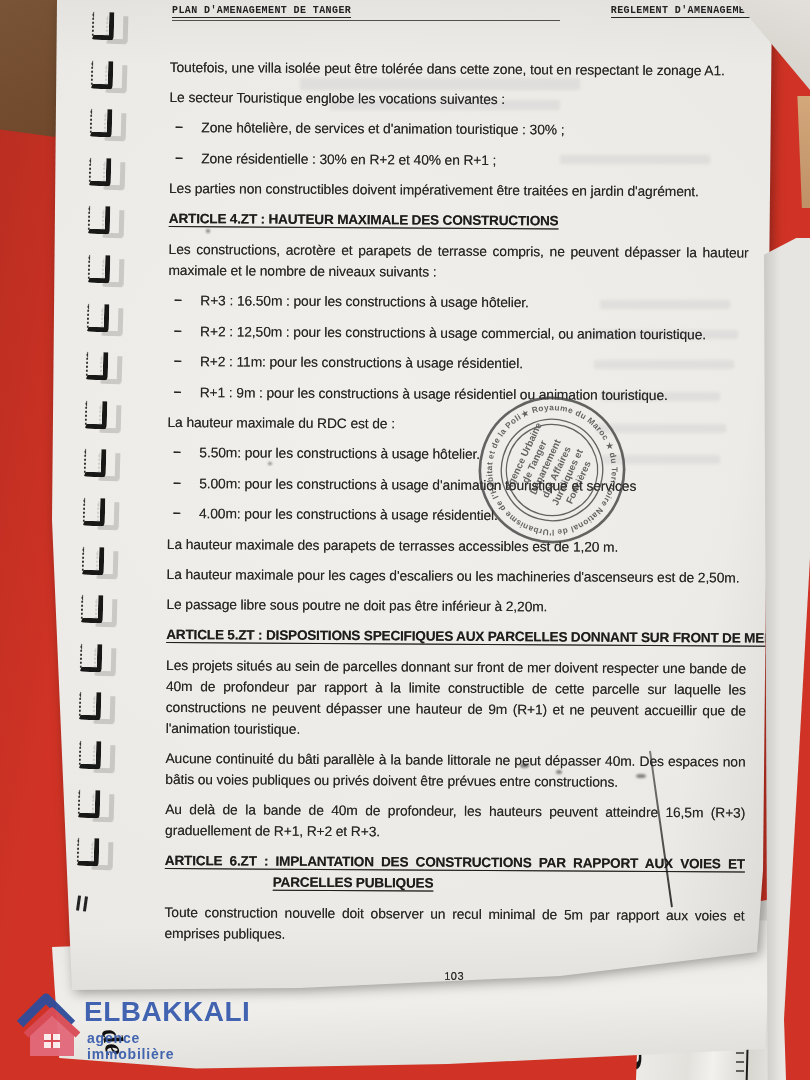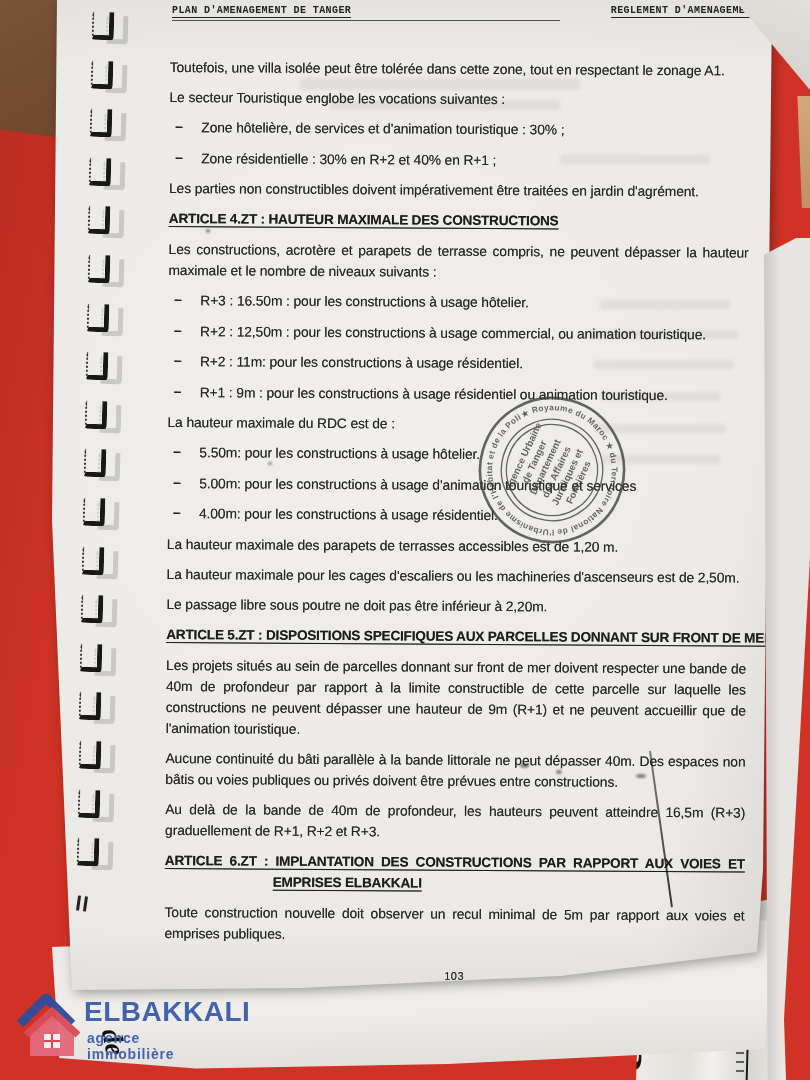--- a/index.html
+++ b/index.html
@@ -217,21 +217,21 @@
       </ul>
       <p>La hauteur maximale des parapets de terrasses accessibles est de 1,20 m.</p>
       <p>La hauteur maximale pour les cages d'escaliers ou les machineries d'ascenseurs est de 2,50m.</p>
       <p>Le passage libre sous poutre ne doit pas être inférieur à 2,20m.</p>
       <div class="art nowrap">ARTICLE 5.ZT : DISPOSITIONS SPECIFIQUES AUX PARCELLES DONNANT SUR FRONT DE MER</div>
       <p>Les projets situés au sein de parcelles donnant sur front de mer doivent respecter une bande de 40m de profondeur par rapport à la limite constructible de cette parcelle sur laquelle les constructions ne peuvent dépasser une hauteur de 9m (R+1) et ne peuvent accueillir que de l'animation touristique.</p>
       <p>Aucune continuité du bâti parallèle à la bande littorale ne peut dépasser 40m. Des espaces non bâtis ou voies publiques ou privés doivent être prévues entre constructions.</p>
       <p>Au delà de la bande de 40m de profondeur, les hauteurs peuvent atteindre 16,5m (R+3) graduellement de R+1, R+2 et R+3.</p>
       <div class="art">
         <span class="l1">ARTICLE 6.ZT : IMPLANTATION DES CONSTRUCTIONS PAR RAPPORT AUX VOIES ET</span>
-        <span class="l2">EMPRISES ELBAKKALI</span>
+        <span class="l2">PARCELLES PUBLIQUES</span>
       </div>
       <p>Toute construction nouvelle doit observer un recul minimal de 5m par rapport aux voies et emprises publiques.</p>
       <div class="pageno">103</div>
     </div>
 
     <div class="stamp">
       <svg width="152" height="152" viewBox="0 0 150 150">
         <circle cx="75" cy="75" r="71" fill="none" stroke="#3c3c3c" stroke-width="2.6"></circle>
         <circle cx="75" cy="75" r="50" fill="none" stroke="#3c3c3c" stroke-width="1.3"></circle>
         <circle cx="75" cy="75" r="45" fill="none" stroke="#3c3c3c" stroke-width="1.2"></circle>

